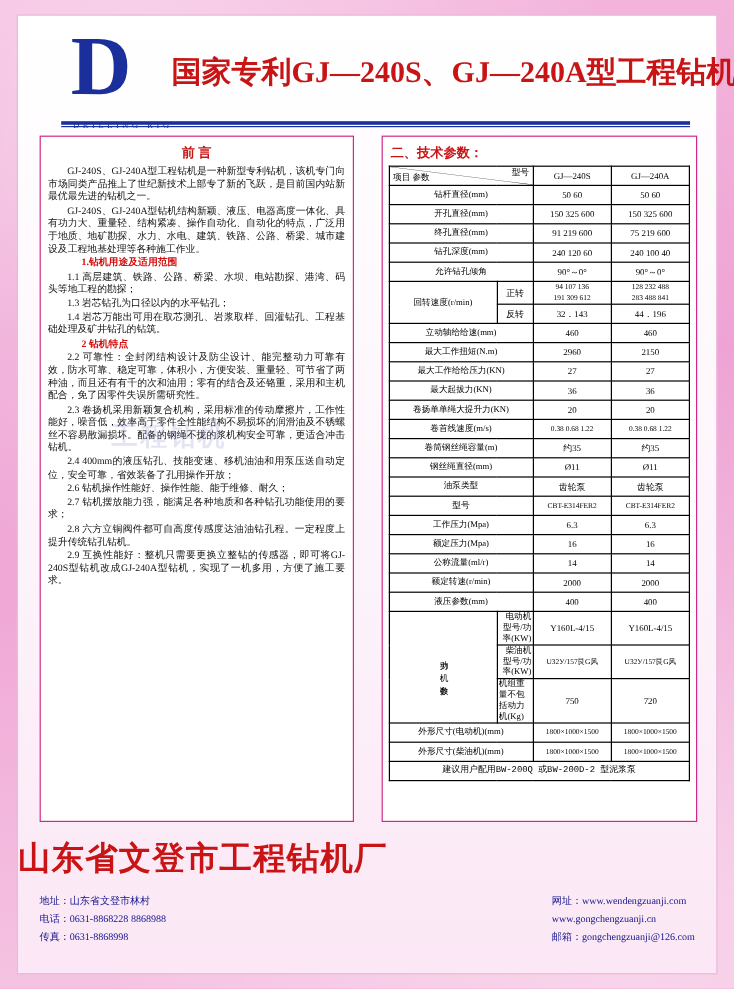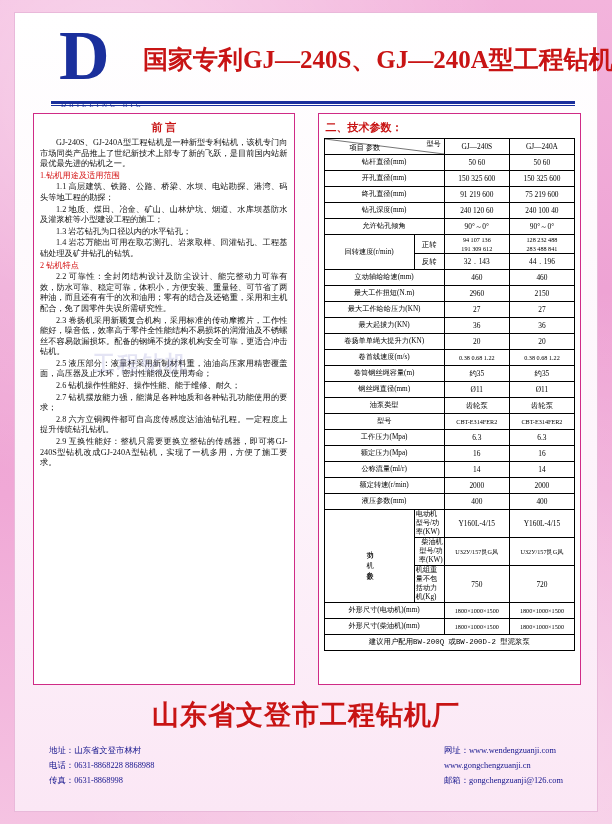--- a/index.html
+++ b/index.html
@@ -135,21 +135,21 @@
   }
   .para {
     font-size: 8.2px;
     line-height: 10.6px;
     color: #111;
     text-align: justify;
     margin: 0 0 1px 0;
     font-family: "Liberation Serif", serif;
   }
   .para.indent { text-indent: 16px; }
-  .red { color: #d30f0f; font-weight: normal; }
+  .red { color: #d30f0f; font-weight: bold; margin-left: 28px; }
   .watermark {
     position: absolute;
     left: 60px;
     top: 236px;
     font-size: 22px;
     color: rgba(120,120,200,0.20);
     font-weight: bold;
     letter-spacing: 2px;
     pointer-events: none;
     font-family: "Liberation Serif", serif;
@@ -189,21 +189,20 @@
   }
   .corner .t1 {
     position: absolute;
     right: 3px; top: 1px;
     font-size: 7.2px;
   }
   .corner .t2 {
     position: absolute;
     left: 3px; bottom: 1px;
     font-size: 7.2px;
-    margin-left: 22px;
   }
   .vert {
     writing-mode: vertical-rl;
     text-orientation: upright;
     letter-spacing: 1px;
     font-size: 7.2px;
   }
   .tiny { font-size: 6.2px; line-height: 7.4px; margin-top: 32px; }
   .note-row td {
     border: none;
@@ -212,32 +211,31 @@
     padding-top: 2px;
     height: 13px;
     font-family: Liberation Mono, monospace;
   }
 
   
   .factory {
     position: absolute;
     left: 0; right: 0;
     top: 684px;
-    text-align: center;
     font-family: "Liberation Serif", serif;
     font-size: 27px;
     font-weight: bold;
     color: #c81414;
     letter-spacing: 1px;
   }
   .contact {
     position: absolute;
     left: 0; right: 0;
     top: 730px;
-    padding: 0 34px;
+    padding: 0 18px;
     box-sizing: border-box;
     display: flex;
     justify-content: space-between;
     font-size: 8.4px;
     line-height: 15px;
     color: #13138c;
     font-family: "Liberation Serif", serif;
   }
   .contact .lft div, .contact .rgt div { white-space: nowrap; }
 </style>
@@ -253,29 +251,29 @@
       <div class="head-title">国家专利GJ—240S、GJ—240A型工程钻机</div>
       <div class="head-rule"></div>
       <div class="head-rule2"></div>
     </div>
 
     <div class="columns">
 
       <div class="col-left">
         <div class="sec-title">前 言</div>
         <div class="para indent">GJ-240S、GJ-240A型工程钻机是一种新型专利钻机，该机专门向市场同类产品推上了世纪新技术上部专了新的飞跃，是目前国内站新最优最先进的钻机之一。</div>
+        <div class="para indent">GJ-240S、GJ-240A型钻机结构新颖、液压、电器高度一体化、具有功力大、重量轻、结构紧凑、操作自动化、自动化的特点，广泛用于地质、地矿勘探、水力、水电、建筑、铁路、公路、桥梁、城市建设及工程地基处理等各种施工作业。</div>
         <div class="para red">1.钻机用途及适用范围</div>
         <div class="para indent">1.1 高层建筑、铁路、公路、桥梁、水坝、电站勘探、港湾、码头等地工程的勘探；</div>
-        <div class="para indent">1.2 地质、煤田、冶金、矿山、山林炉坑、烟道、水库坝基防水及灌浆桩等小型建设工程的施工；</div>
         <div class="para indent">1.3 岩芯钻孔为口径以内的水平钻孔；</div>
         <div class="para indent">1.4 岩芯万能出可用在取芯测孔、岩浆取样、回灌钻孔、工程基础处理及矿井钻孔的钻筑。</div>
         <div class="para red">2 钻机特点</div>
         <div class="para indent">2.2 可靠性：全封闭结构设计及防尘设计、能完整动力可靠有效，防水可靠、稳定可靠，体积小，方便安装、重量轻、可节省了两种油，而且还有有千的次和油用；零有的结合及还铬重，采用和主机配合，免了因零件失误所需研究性。</div>
         <div class="para indent">2.3 卷扬机采用新颖复合机构，采用标准的传动摩擦片，工作性能好，噪音低，效率高于零件全性能结构不易损坏的润滑油及不锈螺丝不容易散漏损坏。配备的钢绳不拢的浆机构安全可靠，更适合冲击钻机。</div>
-        <div class="para indent">2.5 液压部分：液量杆采用新制材料重，油油高压家用精密覆盖面，高压器及止水环，密封性能很及使用寿命；</div>
+        <div class="para indent">2.4 400mm的液压钻孔、技能变速、移机油油和用泵压送自动定位，安全可靠，省效装备了孔用操作开放；</div>
         <div class="para indent">2.6 钻机操作性能好、操作性能、能于维修、耐久；</div>
         <div class="para indent">2.7 钻机摆放能力强，能满足各种地质和各种钻孔功能使用的要求；</div>
         <div class="para indent">2.8 六方立铜阀件都可自高度传感度达油油钻孔程。一定程度上提升传统钻孔钻机。</div>
         <div class="para indent">2.9 互换性能好：整机只需要更换立整钻的传感器，即可将GJ-240S型钻机改成GJ-240A型钻机，实现了一机多用，方便了施工要求。</div>
         <div class="watermark">工程钻机</div>
       </div>
 
       <div class="col-right">
         <div class="sec-title left-align">二、技术参数：</div>
         <table class="spec">
@@ -411,21 +409,21 @@
             <tr>
               <td class="lbl" colspan="2">液压参数(mm)</td>
               <td>400</td>
               <td>400</td>
             </tr>
 
             <tr>
               <td class="vert" rowspan="3" style="width:12px">动力
 机
 参数</td>
-              <td class="lbl" style="text-align:left">电动机型号/功率(KW)</td>
+              <td class="lbl" style="text-align:right">电动机型号/功率(KW)</td>
               <td>Y160L-4/15</td>
               <td>Y160L-4/15</td>
             </tr>
             <tr>
               <td class="lbl" style="text-align:right">柴油机型号/功率(KW)</td>
               <td class="tiny">U32У/157艮G风</td>
               <td class="tiny">U32У/157艮G风</td>
             </tr>
             <tr>
               <td class="lbl tiny" style="text-align:left">机组重量不包括动力机(Kg)</td>

